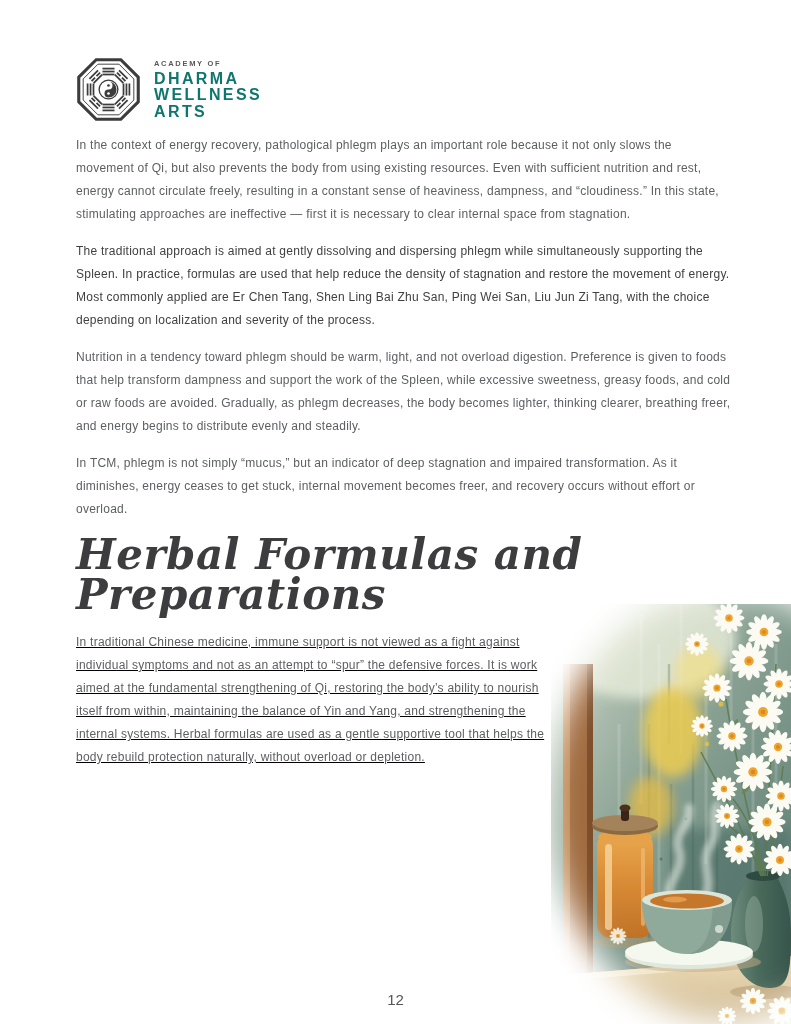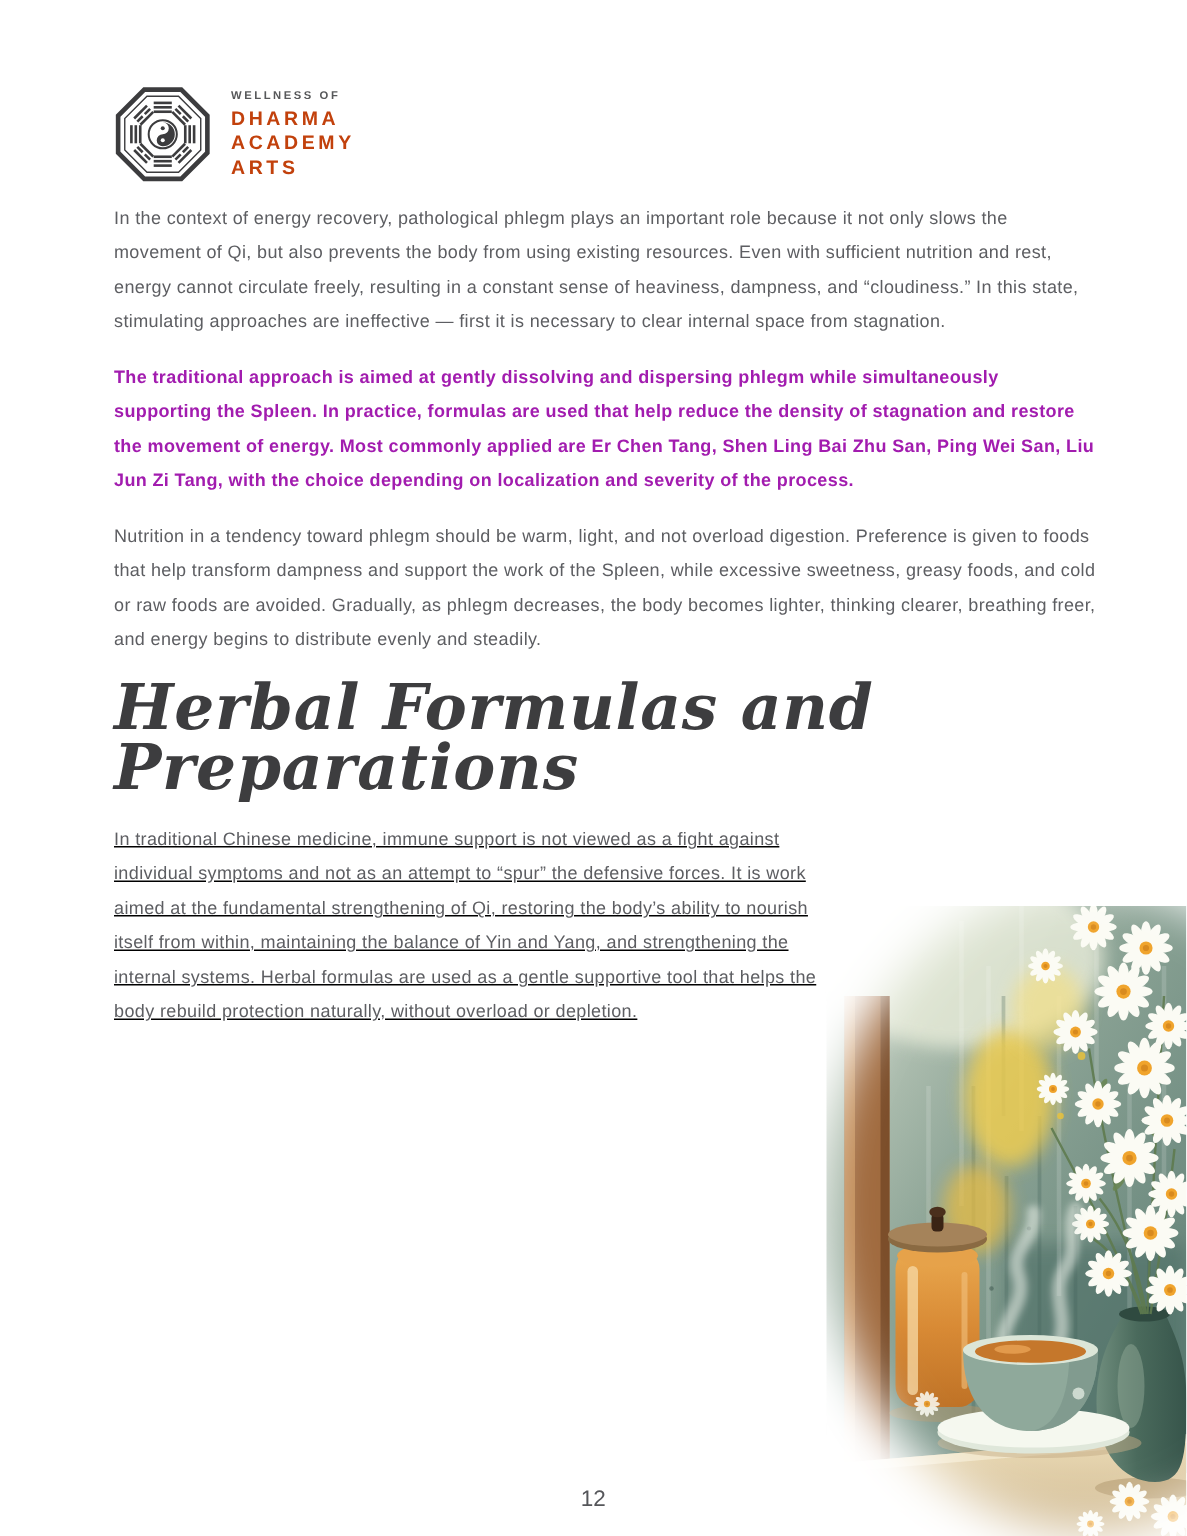--- a/index.html
+++ b/index.html
@@ -6,25 +6,25 @@
   body{
     width:791px;height:1024px;position:relative;background:#ffffff;overflow:hidden;
     font-family:"Liberation Sans",sans-serif;
   }
   .page{position:absolute;inset:0;}
   
   .brand{position:absolute;top:56px;left:75px;display:flex;align-items:center;gap:12px;}
   .logo-svg{width:67px;height:67px;display:block;}
   .brand-text{display:flex;flex-direction:column;}
   .tagline{font-size:7.5px;font-weight:bold;letter-spacing:1.7px;color:#57585a;margin-bottom:3px;}
-  .brand-line{font-size:13px;font-weight:bold;letter-spacing:2.4px;color:#c2410c;line-height:16.5px;}
+  .brand-line{font-size:16px;font-weight:bold;letter-spacing:2.4px;color:#0f766e;line-height:16.5px;}
   
   .content{position:absolute;top:134px;left:76px;width:656px;}
   p.body{font-size:12px;line-height:23px;letter-spacing:0.25px;color:#5d5e62;margin:0 0 14px 0;}
-  p.body.bold{font-weight:bold;color:#a21caf;}
+  p.body.bold{font-weight:normal;color:#404040;}
   h1.script{
     font-family:"DejaVu Serif","Liberation Serif",serif;font-style:italic;font-weight:bold;
     font-size:42px;line-height:40px;color:#3d3d3f;margin:6px 0 16px 0;letter-spacing:0.5px;
   }
   .side{width:474px;text-decoration:underline;}
   
   .illustration{position:absolute;right:0;bottom:0;width:270px;height:420px;display:block;}
   
   .footer{position:absolute;bottom:16px;left:0;width:100%;text-align:center;font-size:15px;color:#55565a;}
 </style>
@@ -59,31 +59,32 @@
       <use href="#tg" transform="rotate(180 50 50)"></use>
       <use href="#tgs" transform="rotate(225 50 50)"></use>
       <use href="#tg" transform="rotate(270 50 50)"></use>
       <use href="#tgs" transform="rotate(315 50 50)"></use>
       <circle cx="50" cy="50" r="14" fill="#ffffff" stroke="#3c3c3e" stroke-width="2"></circle>
       <path d="M50,38 a12,12 0 0 1 0,24 a6,6 0 0 1 0,-12 a6,6 0 0 0 0,-12 Z" fill="#3c3c3e"></path>
       <circle cx="50" cy="56" r="2" fill="#ffffff"></circle>
       <circle cx="50" cy="44" r="2" fill="#3c3c3e"></circle>
     </svg>
     <div class="brand-text">
-      <div class="tagline">WELLNESS OF</div>
+      <div class="tagline">ACADEMY OF</div>
       <div class="brand-line">DHARMA</div>
-      <div class="brand-line">ACADEMY</div>
+      <div class="brand-line">WELLNESS</div>
       <div class="brand-line">ARTS</div>
     </div>
   </header>
 
   <main class="content">
     <p class="body">In the context of energy recovery, pathological phlegm plays an important role because it not only slows the movement of Qi, but also prevents the body from using existing resources. Even with sufficient nutrition and rest, energy cannot circulate freely, resulting in a constant sense of heaviness, dampness, and “cloudiness.” In this state, stimulating approaches are ineffective — first it is necessary to clear internal space from stagnation.</p>
     <p class="body bold">The traditional approach is aimed at gently dissolving and dispersing phlegm while simultaneously supporting the Spleen. In practice, formulas are used that help reduce the density of stagnation and restore the movement of energy. Most commonly applied are Er Chen Tang, Shen Ling Bai Zhu San, Ping Wei San, Liu Jun Zi Tang, with the choice depending on localization and severity of the process.</p>
     <p class="body">Nutrition in a tendency toward phlegm should be warm, light, and not overload digestion. Preference is given to foods that help transform dampness and support the work of the Spleen, while excessive sweetness, greasy foods, and cold or raw foods are avoided. Gradually, as phlegm decreases, the body becomes lighter, thinking clearer, breathing freer, and energy begins to distribute evenly and steadily.</p>
+    <p class="body">In TCM, phlegm is not simply “mucus,” but an indicator of deep stagnation and impaired transformation. As it diminishes, energy ceases to get stuck, internal movement becomes freer, and recovery occurs without effort or overload.</p>
     <h1 class="script">Herbal Formulas and Preparations</h1>
     <div class="side">
       <p class="body">In traditional Chinese medicine, immune support is not viewed as a fight against individual symptoms and not as an attempt to “spur” the defensive forces. It is work aimed at the fundamental strengthening of Qi, restoring the body’s ability to nourish itself from within, maintaining the balance of Yin and Yang, and strengthening the internal systems. Herbal formulas are used as a gentle supportive tool that helps the body rebuild protection naturally, without overload or depletion.</p>
     </div>
   </main>
 
   <svg class="illustration" viewBox="0 0 270 420" role="img" aria-label="Watercolor still life: white chamomile daisies in a dark green vase, a glass honey jar with a wooden lid, and a steaming sage-green cup of herbal tea on a saucer against a teal painted wall, edges feathered into white">
     <defs>
       <linearGradient id="bgGrad" x1="0" y1="0" x2="1" y2="1">
         <stop offset="0" stop-color="#d3dbcc"></stop>

